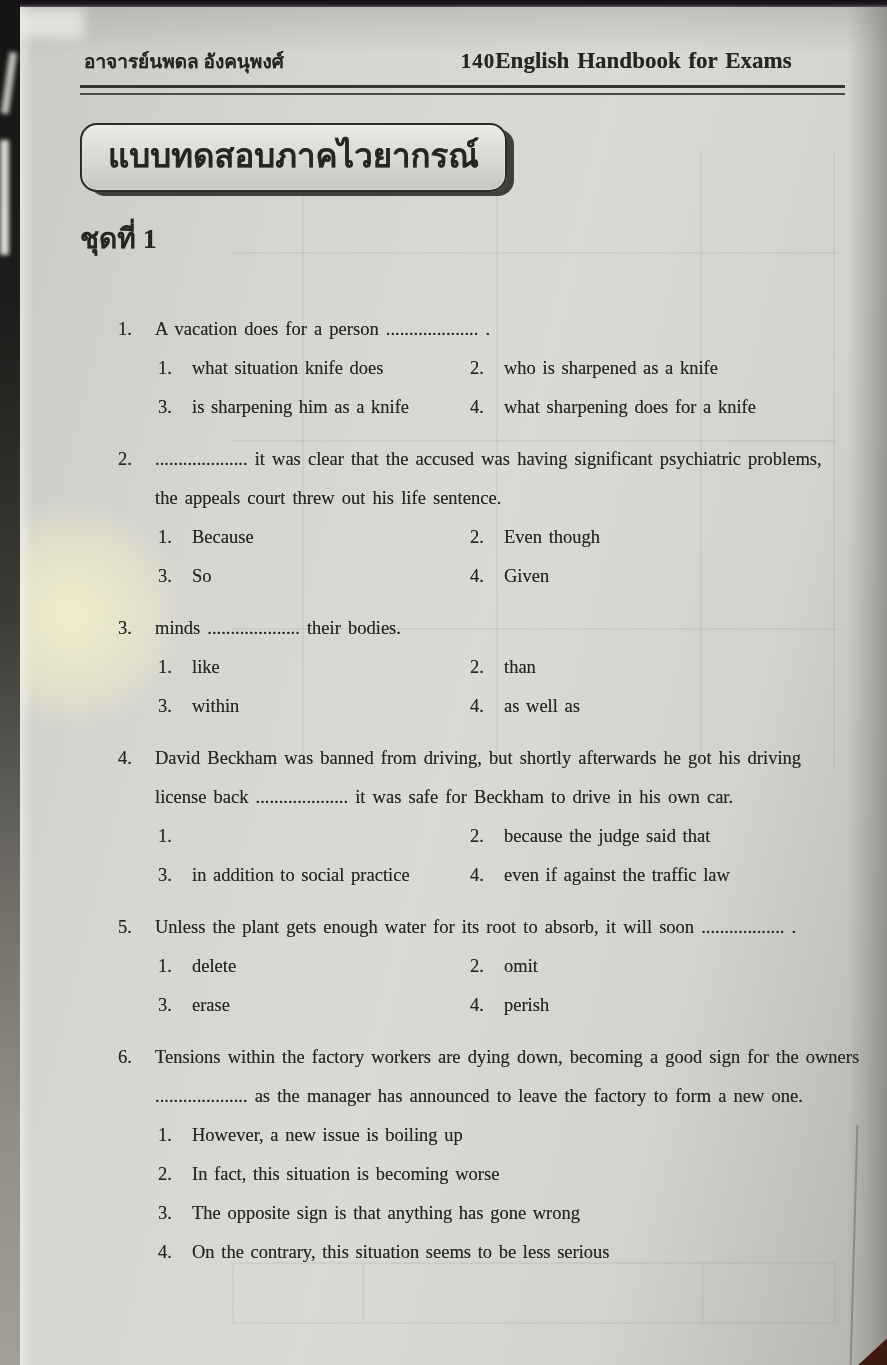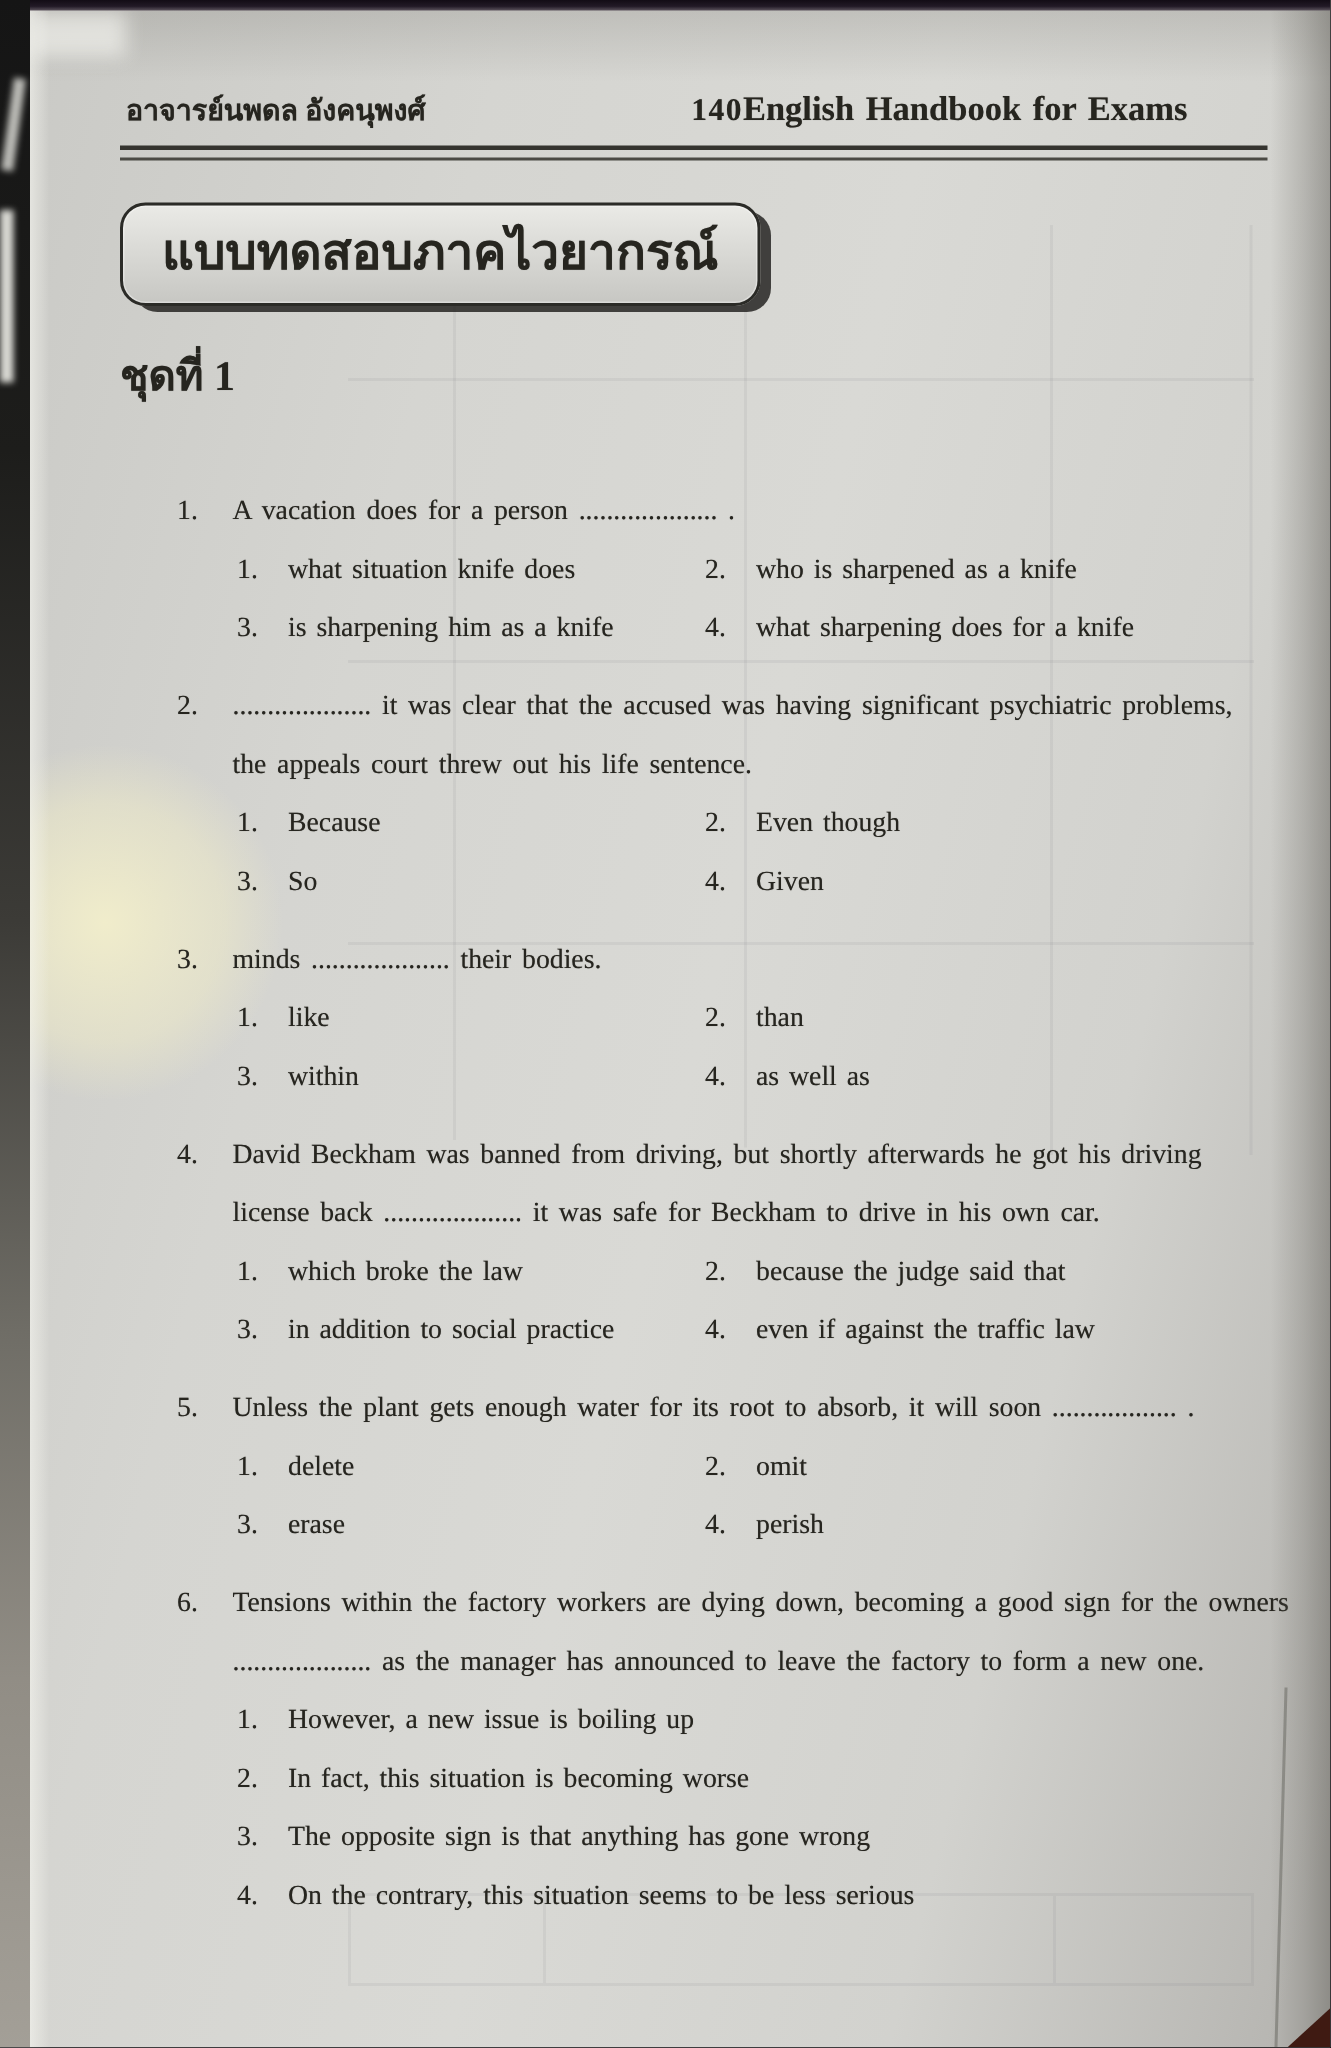--- a/index.html
+++ b/index.html
@@ -34,21 +34,21 @@
   .gv3{left:700px;top:150px;width:2px;height:620px;}
   .gv4{left:833px;top:150px;width:2px;height:620px;}
   .gh1{left:232px;top:252px;width:604px;height:2px;}
   .gh2{left:232px;top:440px;width:604px;height:2px;}
   .gh3{left:232px;top:628px;width:604px;height:2px;}
   .gbox{position:absolute;left:232px;top:1262px;width:600px;height:58px;z-index:0;
     border:2px solid rgba(118,118,124,0.10);background:none;}
   .gbox .d1{position:absolute;left:128px;top:0;width:2px;height:100%;background:rgba(118,118,124,0.10);}
   .gbox .d2{position:absolute;left:468px;top:0;width:2px;height:100%;background:rgba(118,118,124,0.10);}
   
-  .content{position:absolute;inset:0;z-index:2;padding-top:58px;}
+  .content{position:absolute;inset:0;z-index:2;padding-top:46px;}
   .hdr{display:flex;align-items:baseline;margin:0 44px 0 84px;}
   .hdr-author{flex:1;font-weight:bold;font-size:19px;font-family:"Liberation Serif","DejaVu Sans",sans-serif;}
   .hdr-page{font-weight:bold;font-size:21px;letter-spacing:1px;margin-left:29px;}
   .hdr-book{flex:1;font-weight:bold;font-size:23px;word-spacing:2px;}
   .rule{margin:9px 42px 0 80px;height:5px;border-top:3px solid #35342f;border-bottom:2px solid #4b4a44;}
   .title-wrap{margin:28px 42px 0 80px;}
   .title-box{display:inline-block;padding:4px 26px 8px;border:2.5px solid #2b2b27;border-radius:17px;
     background:linear-gradient(180deg,#eaeae6 0%,#dadad6 45%,#c7c7c3 100%);
     box-shadow:8px 5px 0 -1px rgba(38,36,34,0.85), inset 0 0 0 1px rgba(255,255,255,0.35);
     font-size:33px;font-weight:bold;font-family:"Liberation Serif","DejaVu Sans",sans-serif;}
@@ -188,21 +188,20 @@
         <div class="q-row">
           <div class="q-num">4.</div>
           <div class="q-body">
             <div class="q-line">David Beckham was banned from driving, but shortly afterwards he got his driving</div>
             <div class="q-line">license back .................... it was safe for Beckham to drive in his own car.</div>
           </div>
         </div>
         <div class="opts">
           <div class="opt">
               <span class="opt-num">1.</span>
-              <span class="opt-text">which broke the law</span>
             </div>
           <div class="opt">
               <span class="opt-num">2.</span>
               <span class="opt-text">because the judge said that</span>
             </div>
           <div class="opt">
               <span class="opt-num">3.</span>
               <span class="opt-text">in addition to social practice</span>
             </div>
           <div class="opt">

